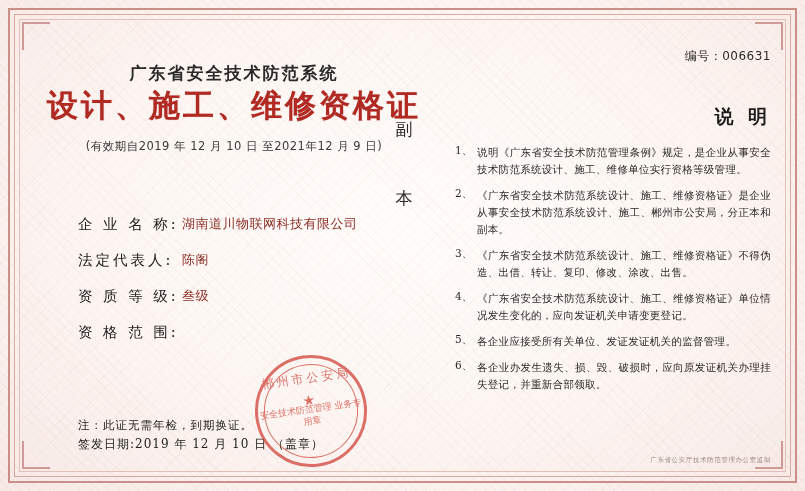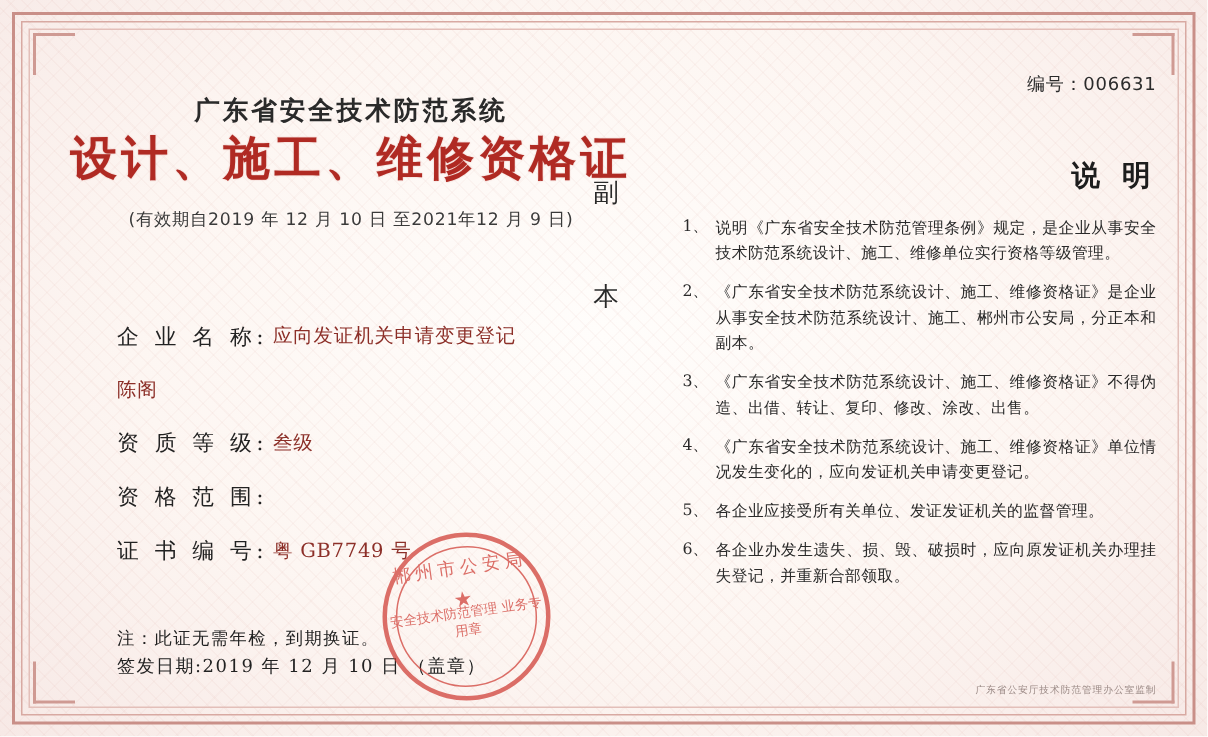--- a/index.html
+++ b/index.html
@@ -283,35 +283,32 @@
   </div>
 
   <div class="fuben">
     <span class="ch">副</span>
     <span class="ch">本</span>
   </div>
 
   <div class="fields">
     <div class="field-row">
       <div class="field-label">企 业 名 称:</div>
-      <div class="field-value">应向发证机关申请变更登记</div>
+      <div class="field-value">湖南道川物联网科技有限公司</div>
     </div>
     <div class="field-row">
+      <div class="field-label">法定代表人:</div>
       <div class="field-value">陈阁</div>
     </div>
     <div class="field-row">
       <div class="field-label">资 质 等 级:</div>
       <div class="field-value">叁级</div>
     </div>
     <div class="field-row">
       <div class="field-label">资 格 范 围:</div>
-    </div>
-    <div class="field-row">
-      <div class="field-label">证 书 编 号:</div>
-      <div class="field-value">粤 GB7749 号</div>
     </div>
   </div>
 
   <div class="issue-line">签发日期:2019  年  12   月 10 日 （盖章）</div>
   <div class="note-line">注：此证无需年检，到期换证。</div>
 
   <div class="seal">
     <div class="seal-inner"></div>
     <div class="seal-top">郴州市公安局</div>
     <div class="seal-star">★</div>

